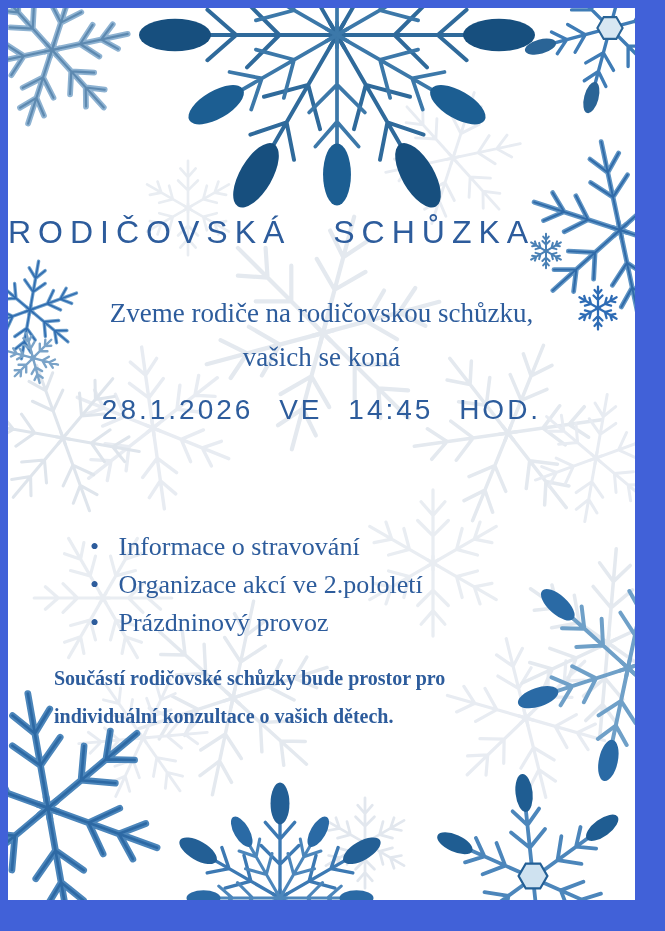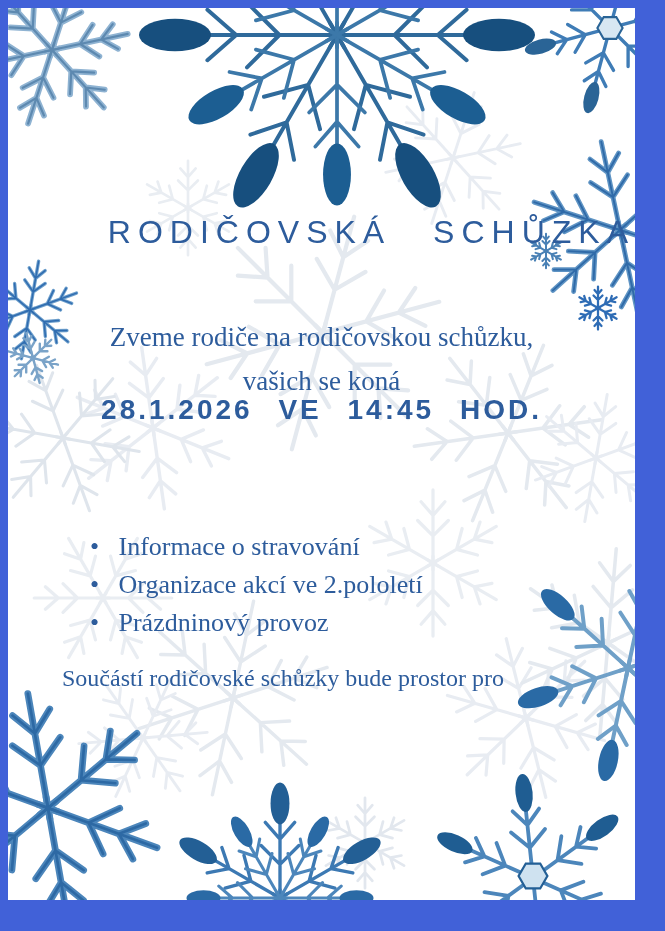--- a/index.html
+++ b/index.html
@@ -3,34 +3,34 @@
 <meta charset="utf-8">
 <style>
   html,body{margin:0;padding:0;width:665px;height:931px;overflow:hidden;
     font-family:"Liberation Serif", serif;}
   .frame{position:relative;width:665px;height:931px;background:#4161d8;}
   .page{position:absolute;left:8px;top:8px;width:627px;height:892px;
     background:#ffffff;overflow:hidden;}
   .deco{position:absolute;left:0;top:0;width:627px;height:892px;}
   .content{position:absolute;left:0;top:0;width:627px;height:892px;}
   .content > *{position:absolute;color:#2d5c9c;margin:0;}
-  .title{top:206px;left:0;width:100%;text-align:right;
+  .title{top:206px;left:0;width:100%;text-align:left;
     font-family:"Liberation Sans", sans-serif;font-weight:300;
     font-size:32px;letter-spacing:7px;word-spacing:26px;}
   .intro{top:283px;left:0;width:100%;text-align:center;
-    font-size:27px;line-height:44px;margin-top:24px;}
+    font-size:27px;line-height:44px;}
   .datetime{top:381px;left:0;width:100%;text-align:center;
-    font-family:"Liberation Sans", sans-serif;font-weight:700;
+    font-family:"Liberation Sans", sans-serif;font-weight:400;
     font-size:28px;letter-spacing:3px;word-spacing:15px;line-height:41px;}
   .program-label{top:472px;left:54px;font-size:26px;}
   .program-list{top:520px;left:82px;list-style:none;padding:0;margin:0;
     font-size:26px;color:#2d5c9c;}
   .program-list li{line-height:38px;}
   .program-list .bullet{display:inline-block;width:22px;color:#2d5c9c;}
-  .footer{top:651px;left:54px;font-size:24px;line-height:38px;}
+  .footer{top:651px;left:46px;font-size:20px;line-height:38px;font-weight:bold;}
 </style>
 </head>
 <body>
 
 <div class="frame">
   <div class="page">
 
     <svg class="deco" width="627" height="892" viewBox="0 0 627 892" xmlns="http://www.w3.org/2000/svg">
       <defs>
         <path id="armP" fill="none" stroke-linecap="round" d="M0,4 L0,-43 M0,-16 L-9,-25 M0,-16 L9,-25 M0,-28 L-7,-36 M0,-28 L7,-36"></path>
@@ -147,17 +147,18 @@
           <span>Organizace akcí ve 2.pololetí</span>
         </li>
         <li>
           <span class="bullet">•</span>
           <span>Prázdninový provoz</span>
         </li>
       </ul>
 
       <p class="footer">
         <span>Součástí rodičovské schůzky bude prostor pro</span><br>
+        <span>individuální konzultace o vašich dětech.</span>
       </p>
     </div>
 
   </div>
 </div>
 
 </body></html>

